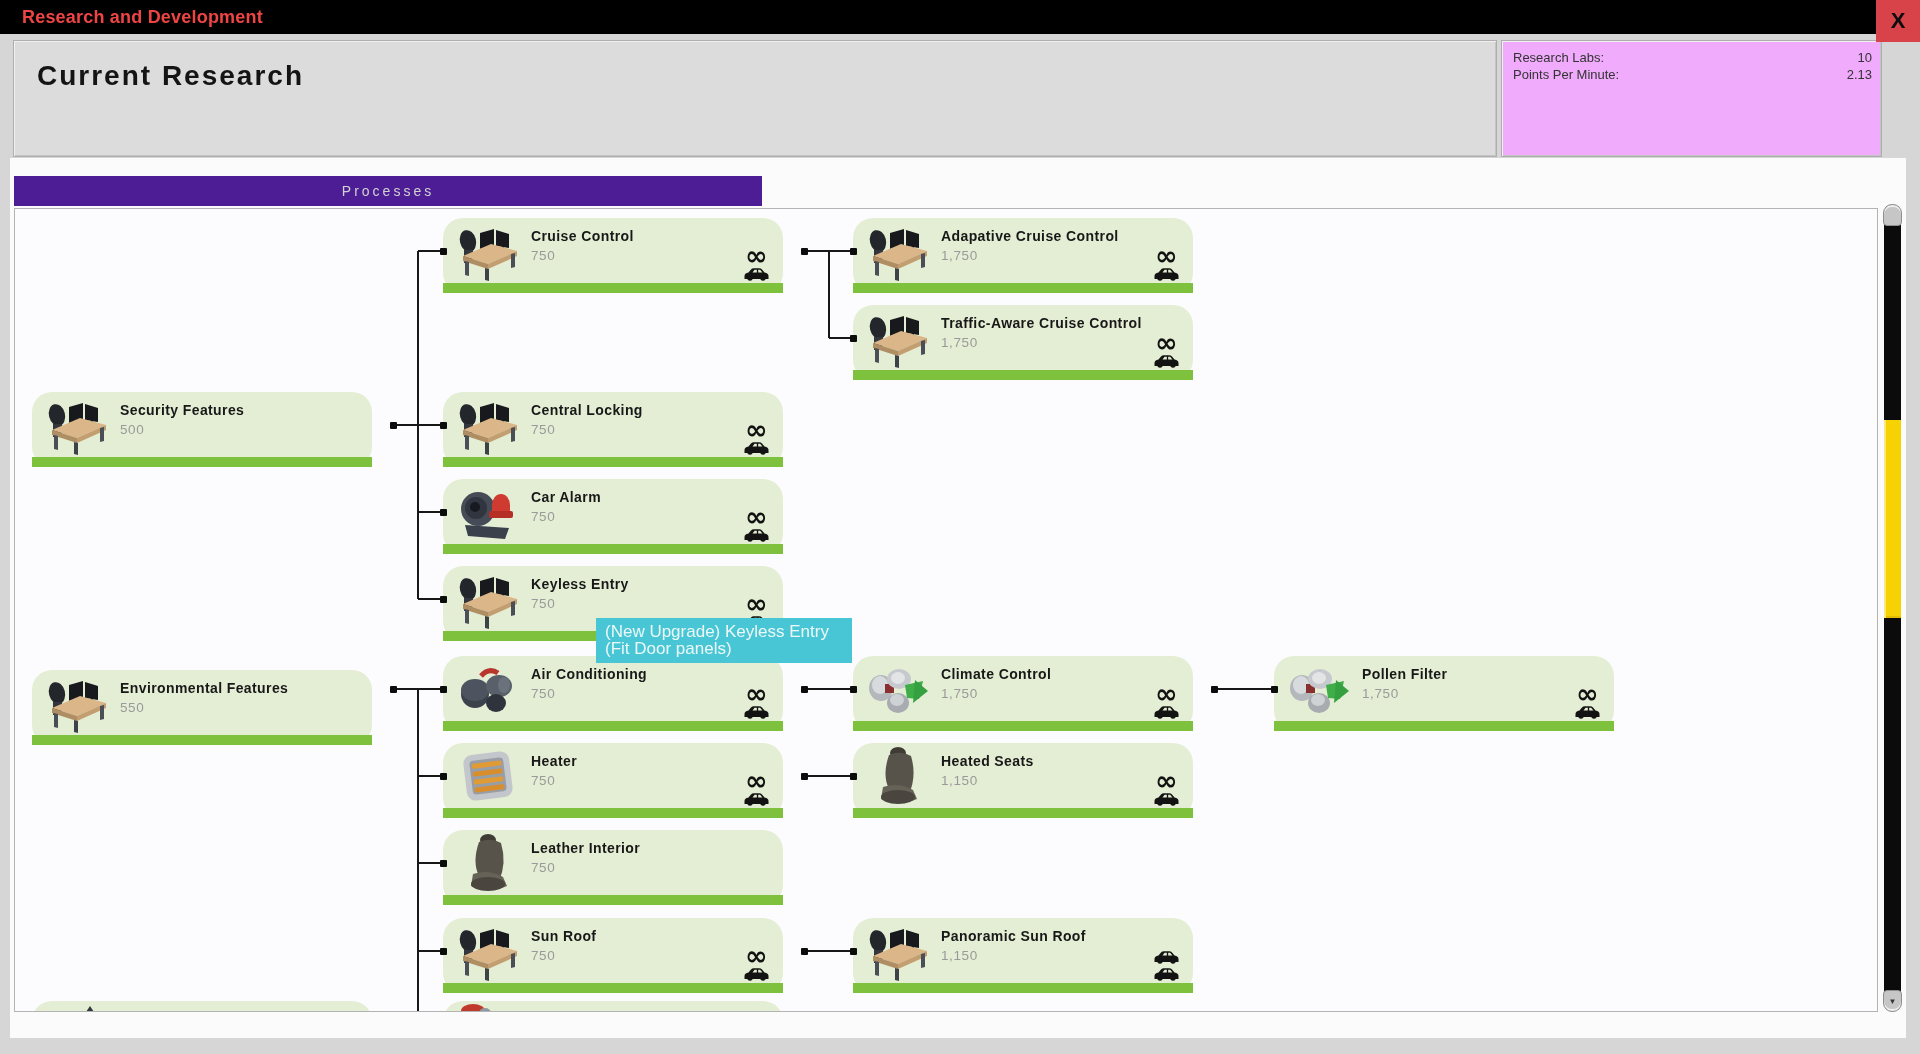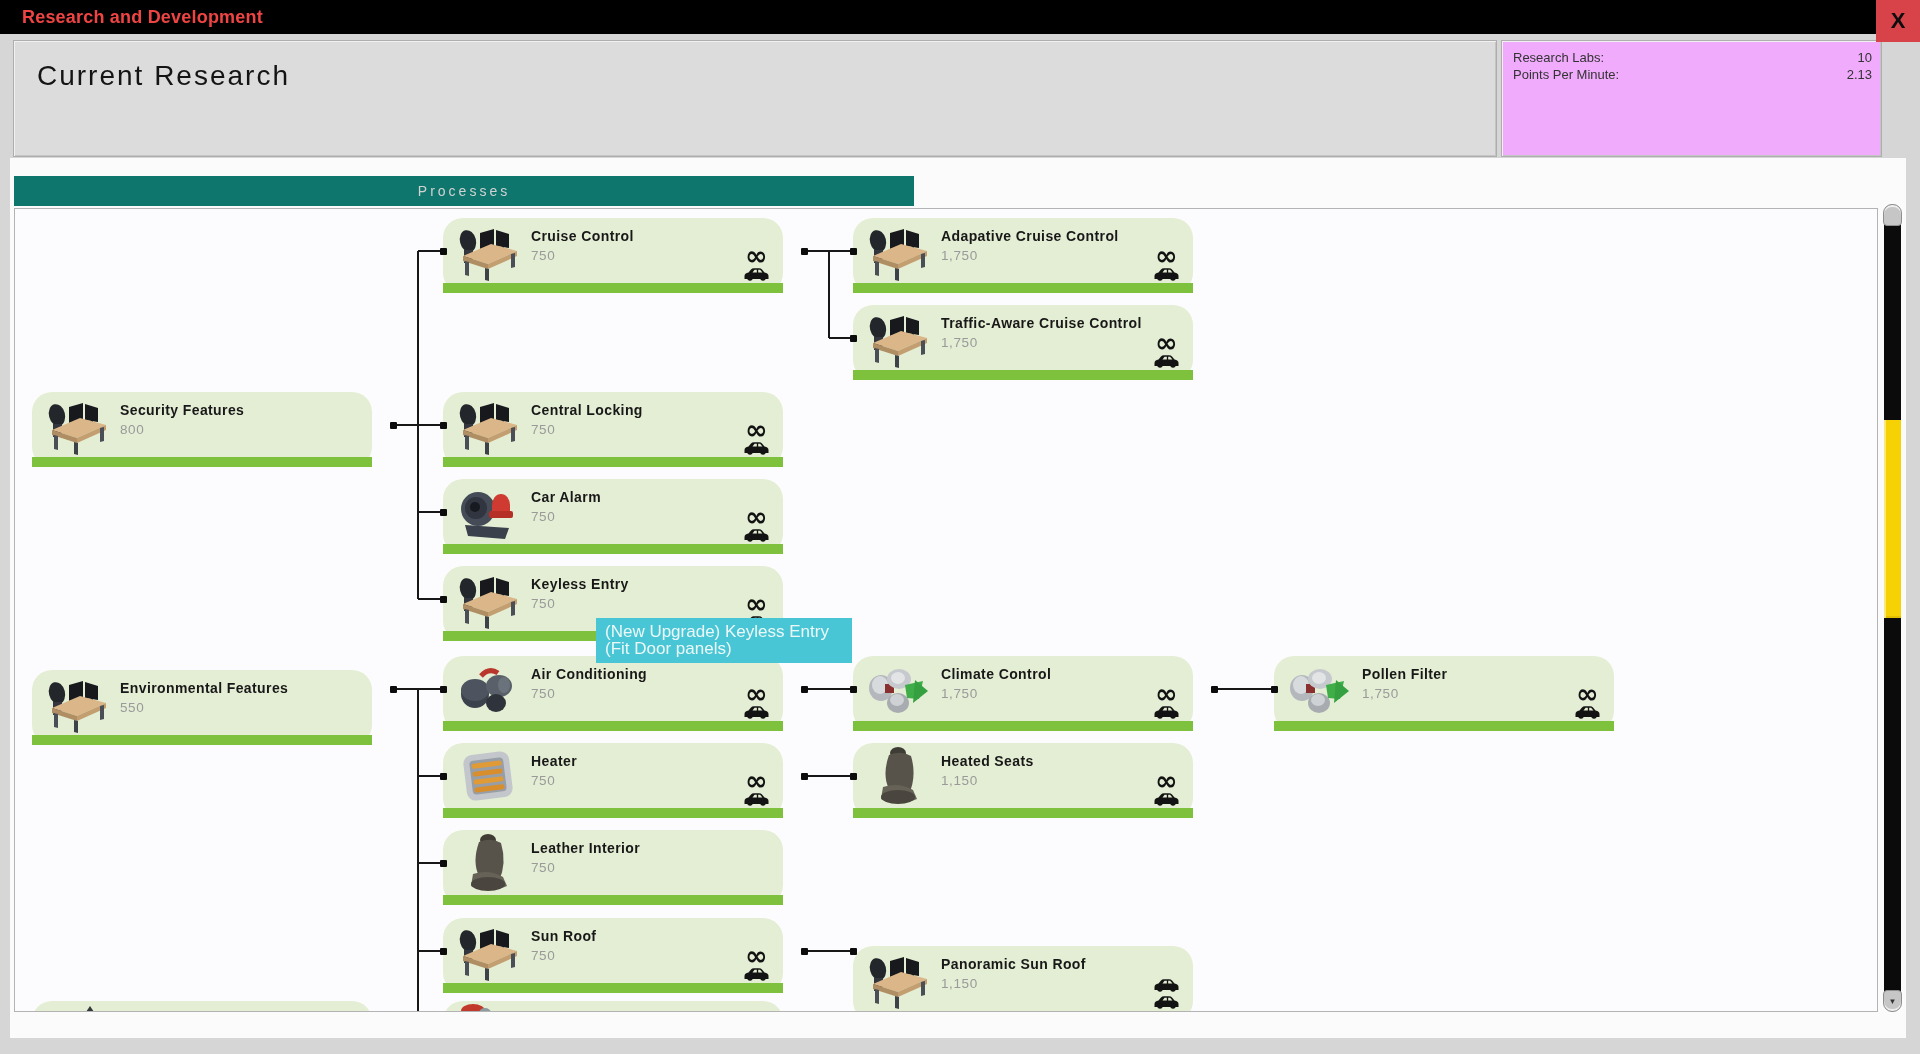--- a/index.html
+++ b/index.html
@@ -10,31 +10,31 @@
     font-family:"Liberation Sans", sans-serif;
   }
   
   .titlebar { position:absolute; left:0; top:0; width:1920px; height:34px; background:#000; z-index:30; }
   .titlebar-text { position:absolute; left:22px; top:7px; color:#ef4444; font-weight:bold; font-size:18px; letter-spacing:.2px; }
   .close-btn { position:absolute; right:0; top:0; width:44px; height:42px; background:#d8434a; z-index:31;
     display:flex; align-items:center; justify-content:center; color:#0d0d0d; font-weight:bold; font-size:22px; cursor:pointer; }
   
   .header-panel { position:absolute; left:13px; top:40px; width:1484px; height:117px;
     background:#dcdcdc; border:1px solid #aeaeae; box-shadow:inset 1px 1px 0 #f1f1f1, inset -1px -1px 0 #c4c4c4; }
-  .header-title { padding:19px 0 0 23px; font-size:28px; font-weight:normal; letter-spacing:2px; color:#141414; }
+  .header-title { padding:19px 0 0 23px; font-size:28px; font-weight:bold; letter-spacing:2px; color:#141414; }
   .stats-panel { position:absolute; left:1501px; top:40px; width:381px; height:117px;
     background:#f0abfc; border:1px solid #aeaeae; box-shadow:inset 1px 1px 0 #f1f1f1, inset -1px -1px 0 #c4c4c4;
     padding:8px 9px 0 11px; font-size:13px; color:#333; }
   .stat-row { display:flex; justify-content:space-between; line-height:17px; }
   
   .page { position:absolute; left:10px; top:158px; width:1896px; height:880px; background:#fbfbfc; }
   
   .tabs { position:absolute; left:14px; top:176px; height:30px; display:flex; z-index:5; }
   .tab { height:30px; display:flex; align-items:center; justify-content:center; font-size:14px; cursor:pointer; }
-  .tab-processes { width:900px; background:#0f766e; color:#d2d2d2; letter-spacing:3px; }
+  .tab-processes { width:748px; background:#4c1d95; color:#d2d2d2; letter-spacing:3px; }
   .tab-technologies { width:914px; background:#f8d305; color:#3d3d15; letter-spacing:2px; }
   
   .content { position:absolute; left:14px; top:208px; width:1864px; height:804px;
     background:#fcfcfe; border:1px solid #b3b3b3; overflow:hidden; z-index:4; }
   .node { position:absolute; width:340px; height:75px; background:#e4eed4;border-radius:20px; }
   .node-bar { position:absolute; left:0; bottom:0; width:100%; height:10px; background:#7dc13d; }
   .node-icon { position:absolute; left:12px; top:2px; width:66px; height:62px; }
   .node-icon svg { width:66px; height:62px; }
   .node-title { position:absolute; left:88px; top:10px; font-size:14px; font-weight:bold; color:#181818; letter-spacing:.4px; white-space:nowrap; }
   .node-cost { position:absolute; left:88px; top:30px; font-size:13.5px; color:#9a9a9a; letter-spacing:.6px; }
@@ -183,21 +183,21 @@
           <rect x="30" y="26" width="4" height="7" fill="#23262b"></rect>
           <rect x="45" y="27" width="4" height="7" fill="#23262b"></rect>
           <polygon points="8,36 36,24 62,31 33,44" fill="#dab688"></polygon>
           <polygon points="8,36 8,41 33,49 33,44" fill="#b08e63"></polygon>
           <polygon points="33,44 62,31 62,36 33,49" fill="#c39e70"></polygon>
           <polygon points="10,41 14,42 14,56 10,55" fill="#4a4f57"></polygon>
           <polygon points="56,34 60,33 60,47 56,48" fill="#4a4f57"></polygon>
           <polygon points="30,48 34,49 34,61 30,60" fill="#3d4249"></polygon>
         </svg></span>
       <span class="node-title">Security Features</span>
-      <span class="node-cost">800</span>
+      <span class="node-cost">500</span>
       <span class="node-bar"></span>
     </div>
     <div class="node" style="left: 428px; top: 183px;">
       <span class="node-icon"><svg viewBox="0 0 66 62">
           <ellipse cx="13" cy="21" rx="8" ry="11" fill="#23262b" transform="rotate(-14 13 21)"></ellipse>
           <rect x="9" y="30" width="9" height="13" fill="#33363c"></rect>
           <polygon points="25,13 39,9 39,25 25,29" fill="#17191d"></polygon>
           <polygon points="41,10 54,14 54,28 41,26" fill="#17191d"></polygon>
           <rect x="30" y="26" width="4" height="7" fill="#23262b"></rect>
           <rect x="45" y="27" width="4" height="7" fill="#23262b"></rect>
@@ -447,21 +447,21 @@
         <span class="car-badge"><svg width="27" height="15" viewBox="0 0 27 15">
             <path d="M1.5,13 v-3 q0,-3 4,-3.5 l2.5,-3 q1,-1.2 3,-1.2 h5 q2,0 3,1.2 l2.5,3 q4,.5 4,3.5 v3 z" fill="#131313"></path>
             <circle cx="7" cy="12" r="2.7" fill="#131313"></circle>
             <circle cx="20" cy="12" r="2.7" fill="#131313"></circle>
             <path d="M9.5,6.5 l2.1,-2.7 h2.2 v2.7 z" fill="#e4eed4"></path>
             <path d="M15.2,3.8 h1.9 l2.3,2.7 h-4.2 z" fill="#e4eed4"></path>
           </svg></span>
       </span>
       <span class="node-bar"></span>
     </div>
-    <div class="node" style="left: 838px; top: 709px; margin-top: 28px;">
+    <div class="node" style="left: 838px; top: 709px;">
       <span class="node-icon"><svg viewBox="0 0 66 62">
           <ellipse cx="13" cy="21" rx="8" ry="11" fill="#23262b" transform="rotate(-14 13 21)"></ellipse>
           <rect x="9" y="30" width="9" height="13" fill="#33363c"></rect>
           <polygon points="25,13 39,9 39,25 25,29" fill="#17191d"></polygon>
           <polygon points="41,10 54,14 54,28 41,26" fill="#17191d"></polygon>
           <rect x="30" y="26" width="4" height="7" fill="#23262b"></rect>
           <rect x="45" y="27" width="4" height="7" fill="#23262b"></rect>
           <polygon points="8,36 36,24 62,31 33,44" fill="#dab688"></polygon>
           <polygon points="8,36 8,41 33,49 33,44" fill="#b08e63"></polygon>
           <polygon points="33,44 62,31 62,36 33,49" fill="#c39e70"></polygon>

